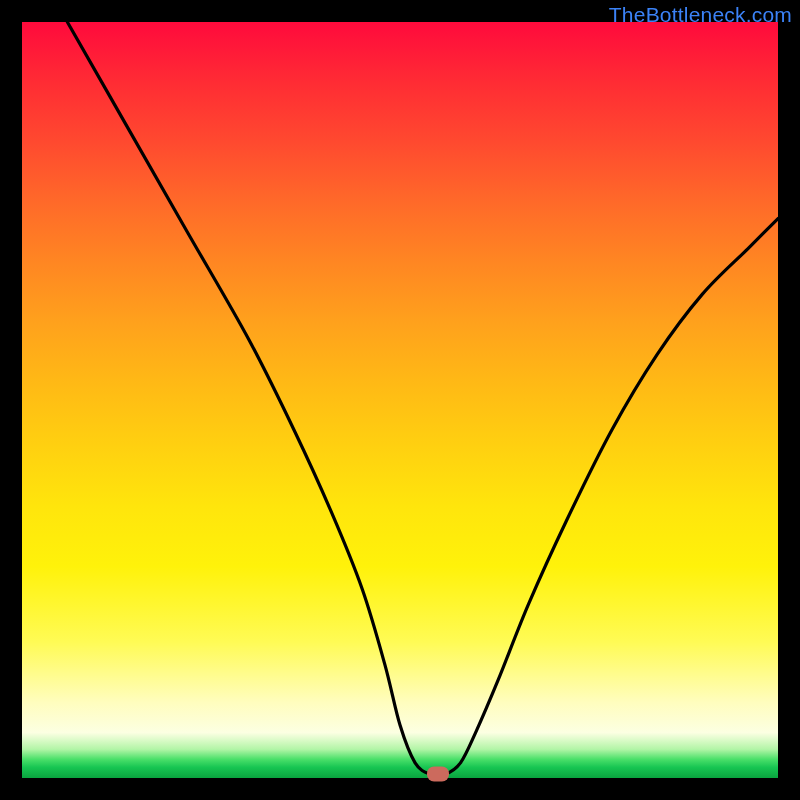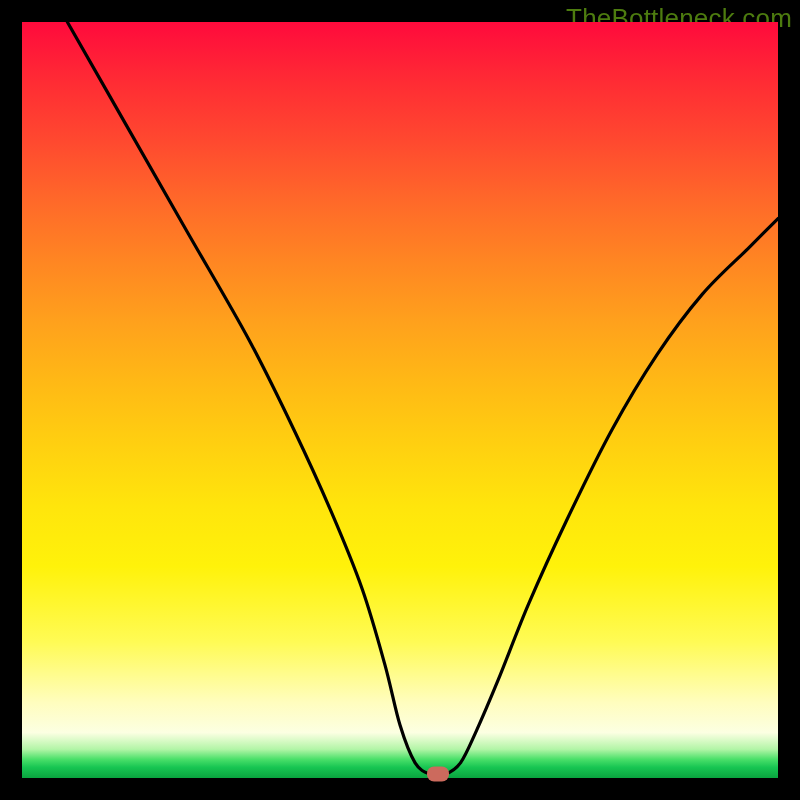--- a/index.html
+++ b/index.html
@@ -44,22 +44,22 @@
       #b2f5a7 96.2%,
       #4be06a 97.5%,
       #17c552 98.6%,
       #0aa43f 100%
     );
   }
   .attribution {
     position: absolute;
     top: 3px;
     right: 8px;
-    color: #4d7c0f;
-    font-size: 26px;
+    color: #3b82f6;
+    font-size: 21px;
     font-weight: 500;
     letter-spacing: 0.2px;
     user-select: none;
   }
   svg.curve {
     position: absolute;
     left: 0;
     top: 0;
     width: 756px;
     height: 756px;

